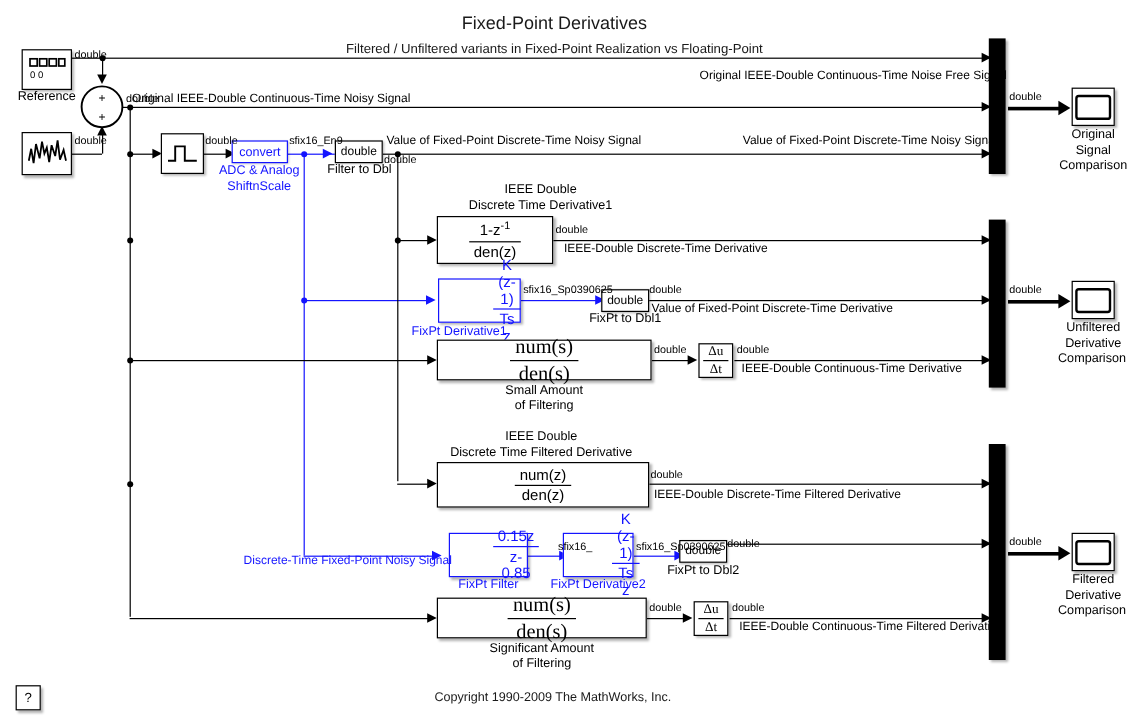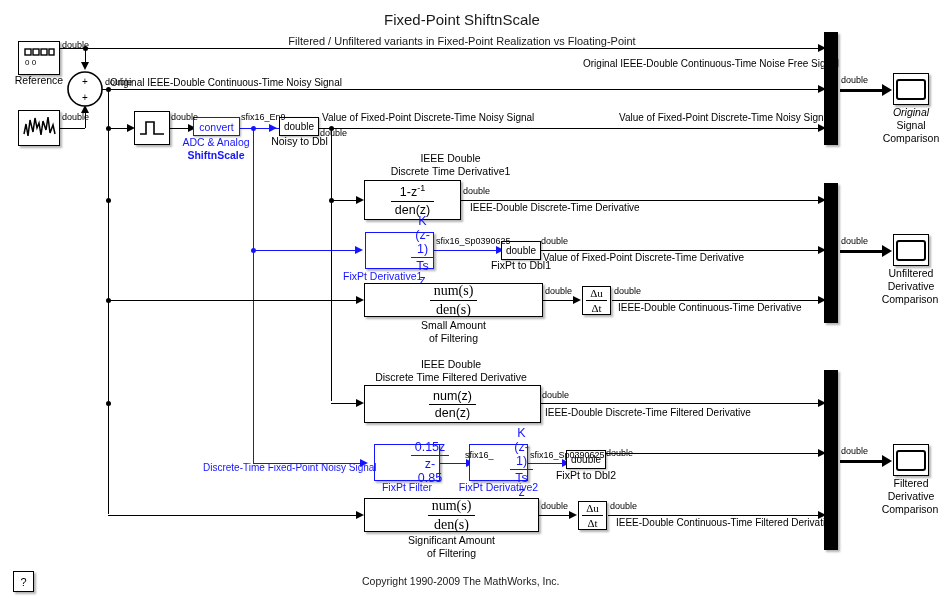--- a/index.html
+++ b/index.html
@@ -126,21 +126,21 @@
 
   
   .frac {
     display: inline-block;
     text-align: center;
     line-height: 1.12;
     font-size: 12.5px;
   }
   .frac .num { display: block; padding: 0 4px 1px 4px; text-align: center; }
   .frac .den { display: block; border-top: 1.1px solid currentColor; padding: 1px 4px 0 4px; }
-  .frac.serif { font-family: "Liberation Serif", serif; font-size: 14px; }
+  .frac.serif { font-family: "Liberation Serif", serif; font-size: 17px; }
   .frac.small { font-size: 11px; }
   .frac.blue { color: #1414ff; margin-left: 46px; }
 
   .sup { font-size: 9px; vertical-align: super; }
 
   
   .scope-inner {
     width: 26px; height: 17px;
     border: 2px solid #000;
     border-radius: 3px;
@@ -158,21 +158,21 @@
     cursor: pointer;
   }
 
   svg { display: block; }
 </style>
 </head>
 <body>
 
 <div id="canvas">
 
-  <div class="abs title" style="left:262px; top:11px; width:400px;">Fixed-Point ShiftnScale</div>
+  <div class="abs title" style="left:262px; top:11px; width:400px;">Fixed-Point Derivatives</div>
   <div class="abs subtitle" style="left:262px; top:35px; width:400px;">Filtered / Unfiltered variants in Fixed-Point Realization vs Floating-Point</div>
 
   <div class="wh abs" style="left:60px; top:48px; width:766px;"></div>
   <div class="dot abs" style="left:83px; top:46px;"></div>
 
   <div class="wv abs" style="left:85px; top:48px; height:18px;"></div>
   <div class="arwd abs" style="left:81px; top:62px;"></div>
 
   <div class="wh abs" style="left:60px; top:128px; width:25px;"></div>
   <div class="wv abs" style="left:85px; top:112px; height:16px;"></div>
@@ -301,26 +301,26 @@
   <div class="blk abs" style="left:134px; top:111px; width:36px; height:34px;">
     <svg width="28" height="24" viewBox="0 0 28 24">
       <polyline points="2,18 8,18 8,6 16,6 16,18 26,18" fill="none" stroke="#000" stroke-width="1.6"></polyline>
     </svg>
   </div>
 
   <div class="blk blue thin abs" style="left:193px; top:117px; width:47px; height:19px; font-size:10.5px;">
     <span>convert</span>
   </div>
   <div class="abs cap blue" style="left:156px; top:136px; width:120px;">ADC &amp; Analog</div>
-  <div class="abs cap blue" style="left:156px; top:149px; width:120px;font-weight:bold;">ShiftnScale</div>
+  <div class="abs cap blue" style="left:156px; top:149px; width:120px;">ShiftnScale</div>
 
   <div class="blk thin abs" style="left:279px; top:117px; width:40px; height:19px; font-size:10px;">
     <span>double</span>
   </div>
-  <div class="abs cap" style="left:252px; top:135px; width:95px;">Noisy to Dbl</div>
+  <div class="abs cap" style="left:252px; top:135px; width:95px;">Filter to Dbl</div>
 
   <div class="abs cap" style="left:353px; top:152px; width:195px;">IEEE Double</div>
   <div class="abs cap" style="left:353px; top:165px; width:195px;">Discrete Time Derivative1</div>
   <div class="blk abs" style="left:364px; top:180px; width:97px; height:40px;">
     <span class="frac">
       <span class="num"><span>1-z</span><span class="sup">-1</span></span>
       <span class="den">den(z)</span>
     </span>
   </div>
 
@@ -399,21 +399,21 @@
     </span>
   </div>
 
   <div class="mux abs" style="left:824px; top:32px; width:14px; height:113px;"></div>
   <div class="mux abs" style="left:824px; top:183px; width:14px; height:140px;"></div>
   <div class="mux abs" style="left:824px; top:370px; width:14px; height:180px;"></div>
 
   <div class="blk abs" style="left:893px; top:73px; width:36px; height:32px;">
     <div class="scope-inner"></div>
   </div>
-  <div class="abs cap" style="left:872px; top:106px; width:78px;font-style:italic;">Original</div>
+  <div class="abs cap" style="left:872px; top:106px; width:78px;">Original</div>
   <div class="abs cap" style="left:872px; top:119px; width:78px;">Signal</div>
   <div class="abs cap" style="left:868px; top:132px; width:86px;">Comparison</div>
 
   <div class="blk abs" style="left:893px; top:234px; width:36px; height:32px;">
     <div class="scope-inner"></div>
   </div>
   <div class="abs cap" style="left:870px; top:267px; width:82px;">Unfiltered</div>
   <div class="abs cap" style="left:870px; top:280px; width:82px;">Derivative</div>
   <div class="abs cap" style="left:866px; top:293px; width:88px;">Comparison</div>
 

